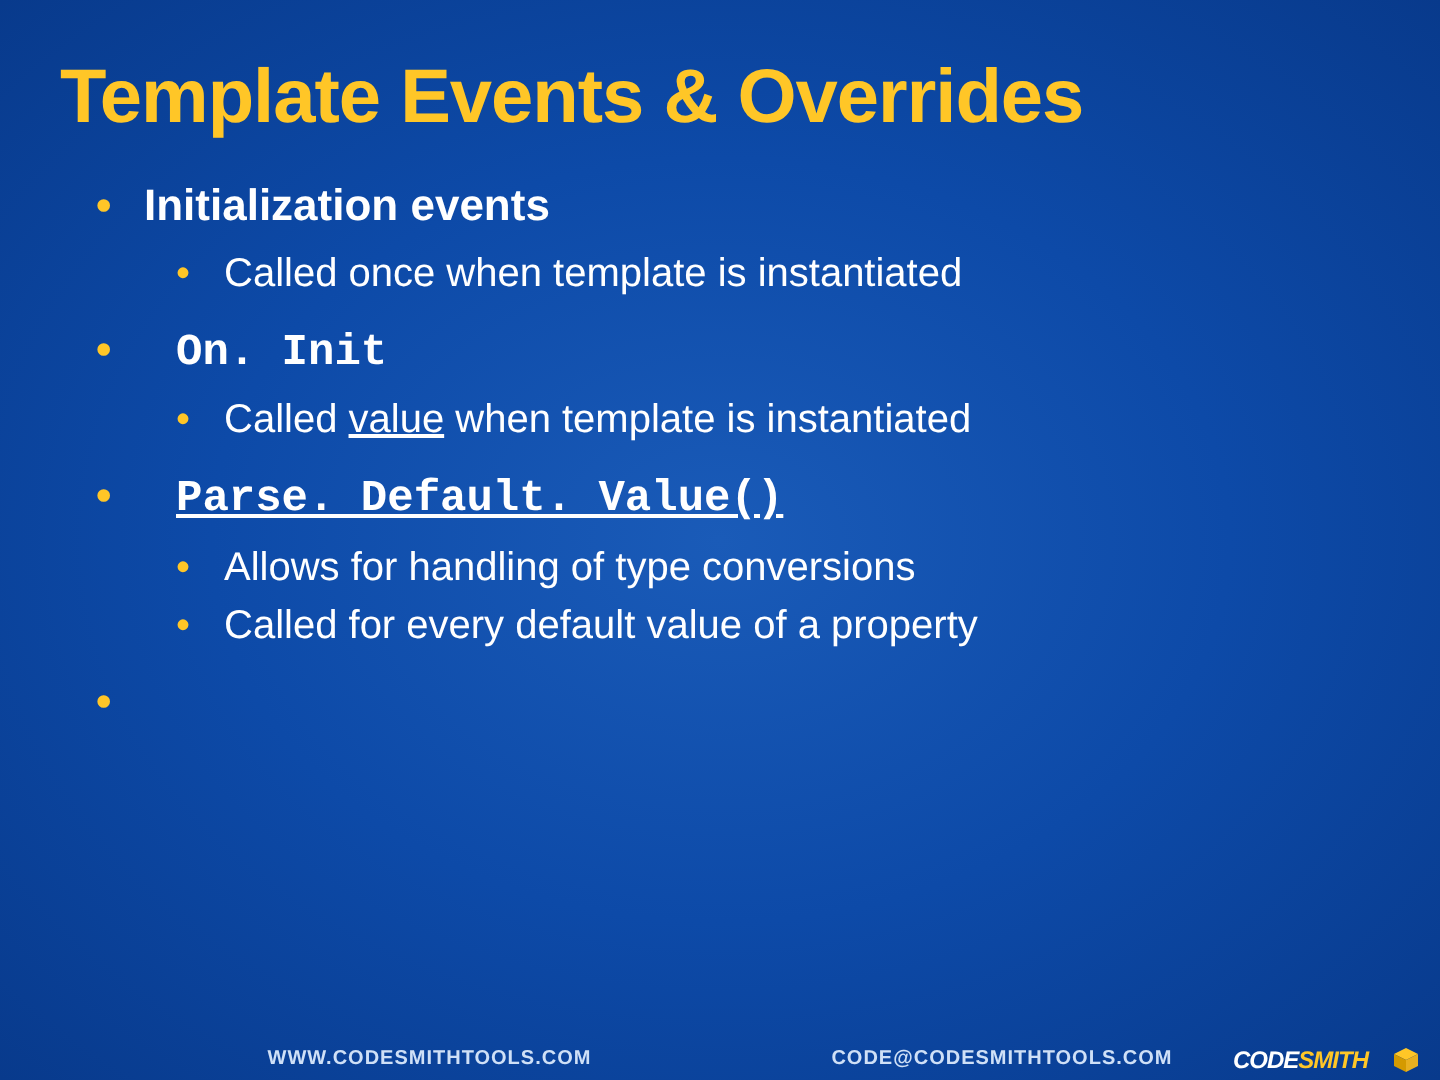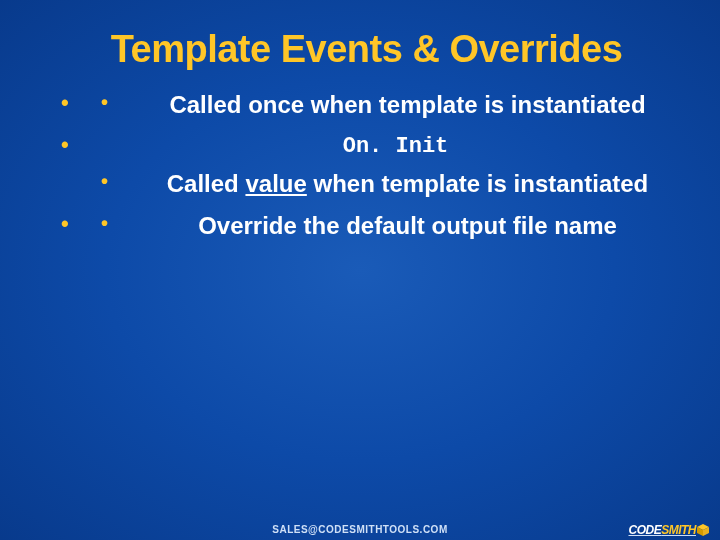--- a/index.html
+++ b/index.html
@@ -4,24 +4,23 @@
 <style>
   * { margin: 0; padding: 0; box-sizing: border-box; }
   html, body { width: 720px; height: 540px; overflow: hidden; }
   body {
     background: radial-gradient(ellipse at center, #1a5bb8 0%, #0d4aa8 50%, #083a8c 100%);
     font-family: Arial, Helvetica, sans-serif;
     color: #ffffff;
     position: relative;
   }
   .slide {
-    padding: 28px 30px 0 43px;
+    padding: 28px 30px 0 30px;
     height: 100%;
     position: relative;
-    text-align: center;
   }
   .title {
     color: #ffc627;
     font-size: 38px;
     font-weight: bold;
     margin-bottom: 18px;
     letter-spacing: -0.5px;
   }
   ul { list-style: none; }
   .lvl1 {
@@ -44,22 +43,22 @@
     font-size: 22px;
   }
   .lvl2 {
     margin-left: 16px;
     margin-top: 6px;
     margin-bottom: 10px;
   }
   .lvl2 > li {
     position: relative;
     padding-left: 24px;
-    font-size: 24px;
-    font-weight: bold;
+    font-size: 20px;
+    font-weight: normal;
     line-height: 1.35;
     margin-bottom: 2px;
   }
   .lvl2 > li::before {
     content: "•";
     color: #ffc627;
     position: absolute;
     left: 0;
     top: 0;
     font-size: 20px;
@@ -80,22 +79,21 @@
     font-weight: bold;
     letter-spacing: 0.5px;
     color: #cfe0f7;
   }
   .logo {
     position: absolute;
     right: 10px;
     bottom: 3px;
     display: flex;
     align-items: center;
-    gap: 0;
-    text-decoration: underline;
+    gap: 12px;
   }
   .logo-text {
     font-size: 12px;
     font-weight: bold;
     color: #ffffff;
     font-style: italic;
     letter-spacing: -0.5px;
   }
   .logo-accent { color: #ffc627; }
   .logo-cube {
@@ -104,33 +102,36 @@
     display: inline-block;
   }
   .logo-cube svg { display: block; }
 </style>
 </head>
 <body>
 
 <div class="slide">
   <h1 class="title">Template Events &amp; Overrides</h1>
   <ul class="lvl1" id="bullets">
-      <li><ul class="lvl2">
+      <li><span>Initialization events</span><ul class="lvl2">
           <li>Called once when template is instantiated</li>
         </ul></li>
       <li><span class="mono">On. Init</span><ul class="lvl2">
           <li>Called <span class="underline">value</span> when template is instantiated</li>
         </ul></li>
-      <li><ul class="lvl2">
-          <li>Override the default output file name</li>
+      <li><span class="mono underline">Parse. Default. Value()</span><ul class="lvl2">
+          <li>Allows for handling of type conversions</li>
+          <li>Called for every default value of a property</li>
         </ul></li>
+      <li></li>
     </ul>
 
   <div class="footer">
-    <span>SALES@CODESMITHTOOLS.COM</span>
+    <span>WWW.CODESMITHTOOLS.COM</span>
+    <span>CODE@CODESMITHTOOLS.COM</span>
     <div class="logo">
       <span class="logo-text">
         <span>CODE</span><span class="logo-accent">SMITH</span>
       </span>
       <span class="logo-cube">
         <svg viewBox="0 0 14 14">
             <polygon points="7,1 13,4 7,7 1,4" fill="#ffc627"></polygon>
             <polygon points="1,4 7,7 7,13 1,10" fill="#d49a00"></polygon>
             <polygon points="13,4 13,10 7,13 7,7" fill="#e8b020"></polygon>
           </svg>

